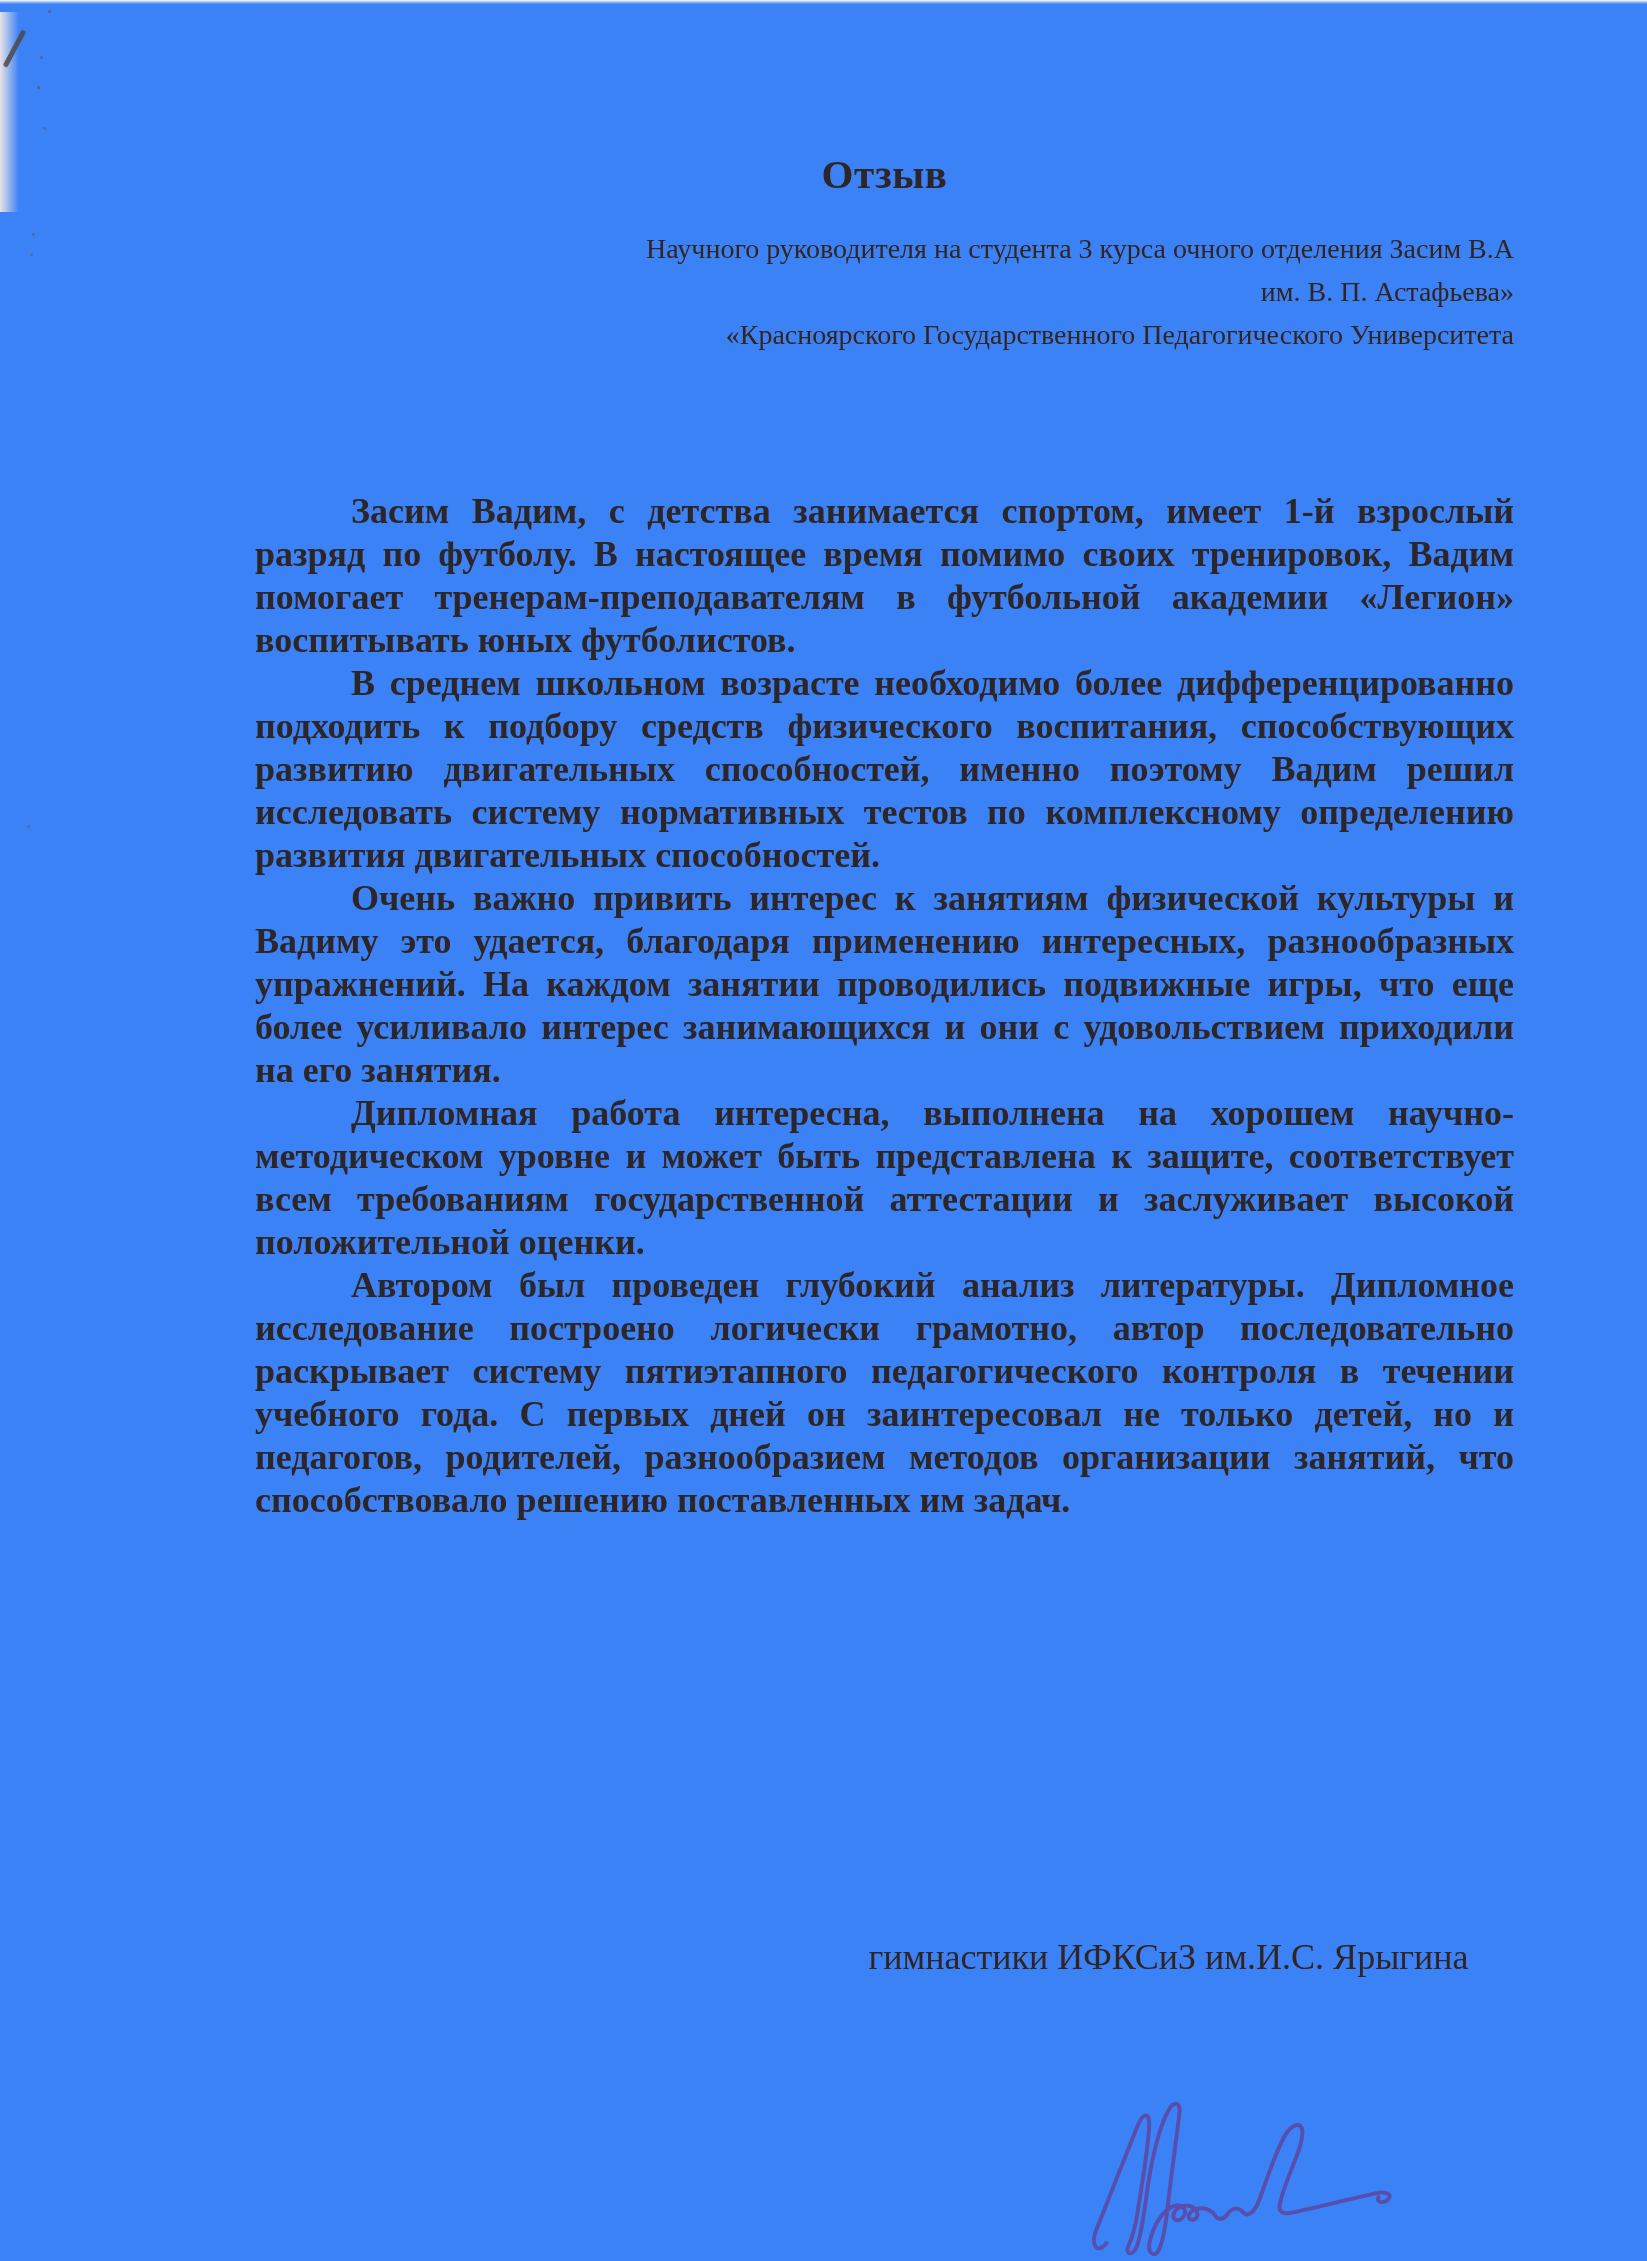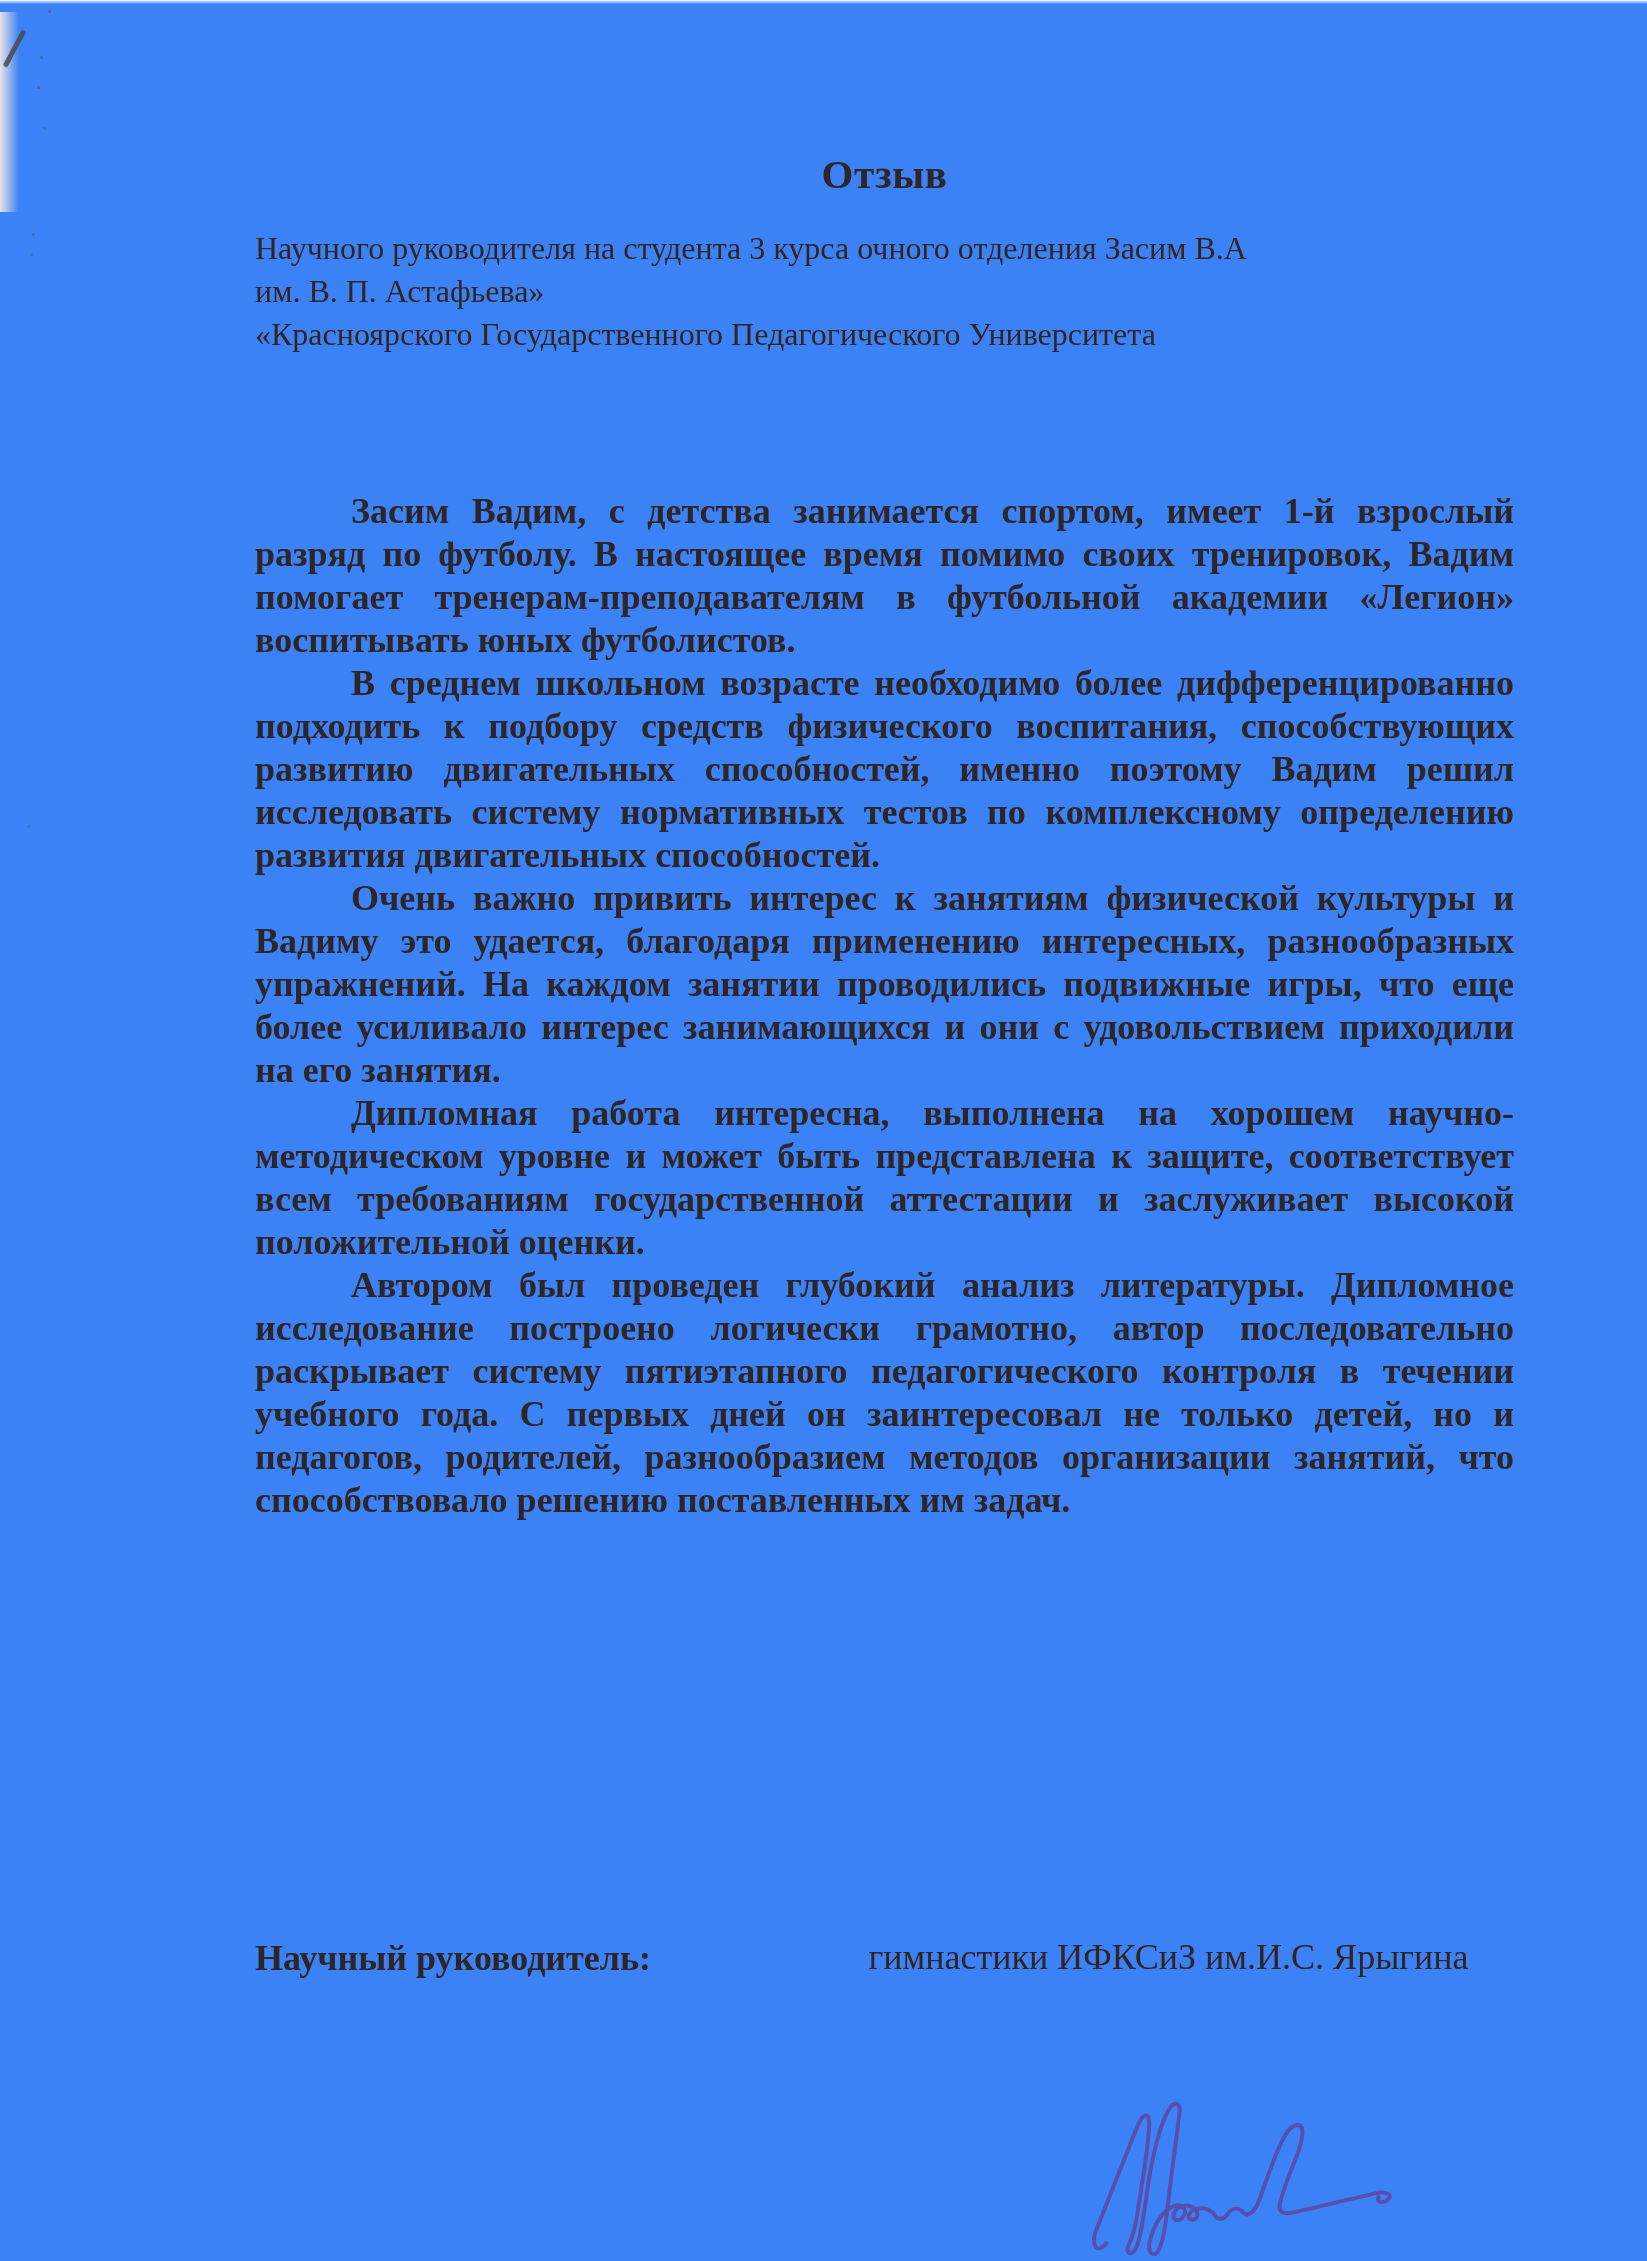--- a/index.html
+++ b/index.html
@@ -20,22 +20,22 @@
     text-shadow: 1.3px 0 0 rgba(198,88,198,0.14), -1.3px 0 0 rgba(96,150,96,0.13);
   }
   .title {
     position: absolute; left: 255px; top: 152px; width: 1259px;
     text-align: center;
     font-size: 41px; font-weight: bold; line-height: 45px;
     letter-spacing: 0.6px;
   }
   .subtitle {
     position: absolute; left: 255px; top: 227px; width: 1259px;
-    text-align: left;
-    font-size: 32px; line-height: 43px;
+    text-align: right;
+    font-size: 28px; line-height: 43px;
   }
   .body-text {
     position: absolute; left: 255px; top: 490px; width: 1259px;
     font-size: 36px; line-height: 43px;
     text-align: justify;
     font-weight: bold;
   }
   .body-text p { margin: 0; text-indent: 96px; }
   .sig-label {
     position: absolute; left: 255px; top: 1939px;
@@ -100,21 +100,20 @@
   </div>
 
   <div class="body-text fringe">
     <p>Засим Вадим, с детства занимается спортом, имеет 1-й взрослый разряд по футболу. В настоящее время помимо своих тренировок, Вадим помогает тренерам-преподавателям в футбольной академии «Легион» воспитывать юных футболистов.</p>
     <p>В среднем школьном возрасте необходимо более дифференцированно подходить к подбору средств физического воспитания, способствующих развитию двигательных способностей, именно поэтому Вадим решил исследовать систему нормативных тестов по комплексному определению развития двигательных способностей.</p>
     <p>Очень важно привить интерес к занятиям физической культуры и Вадиму это удается, благодаря применению интересных, разнообразных упражнений. На каждом занятии проводились подвижные игры, что еще более усиливало интерес занимающихся и они с удовольствием приходили на его занятия.</p>
     <p>Дипломная работа интересна, выполнена на хорошем научно-методическом уровне и может быть представлена к защите, соответствует всем требованиям государственной аттестации и заслуживает высокой положительной оценки.</p>
     <p>Автором был проведен глубокий анализ литературы. Дипломное исследование построено логически грамотно, автор последовательно раскрывает систему пятиэтапного педагогического контроля в течении учебного года. С первых дней он заинтересовал не только детей, но и педагогов, родителей, разнообразием методов организации занятий, что способствовало решению поставленных им задач.</p>
   </div>
 
-  <div class="sig-label fringe">Научный руководитель:</div>
 
   <div class="sig-right fringe">
     <div class="sr-line">гимнастики ИФКСиЗ им.И.С. Ярыгина</div>
   </div>
 
   <svg class="signature-svg" width="323" height="167" viewBox="0 0 660 340">
     <path d="M44 306 C 26 330, 8 312, 26 272
              C 48 216, 82 130, 106 70
              C 116 44, 130 36, 131 58
              C 133 92, 116 186, 107 246

